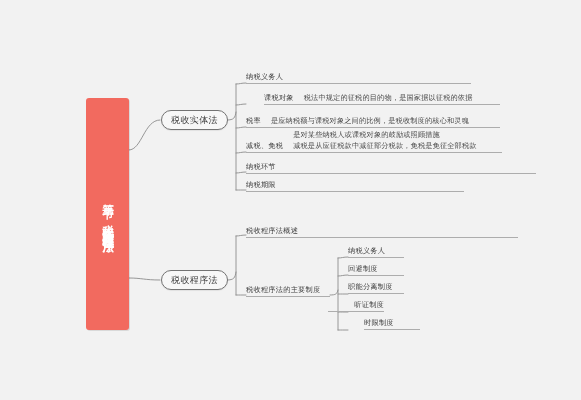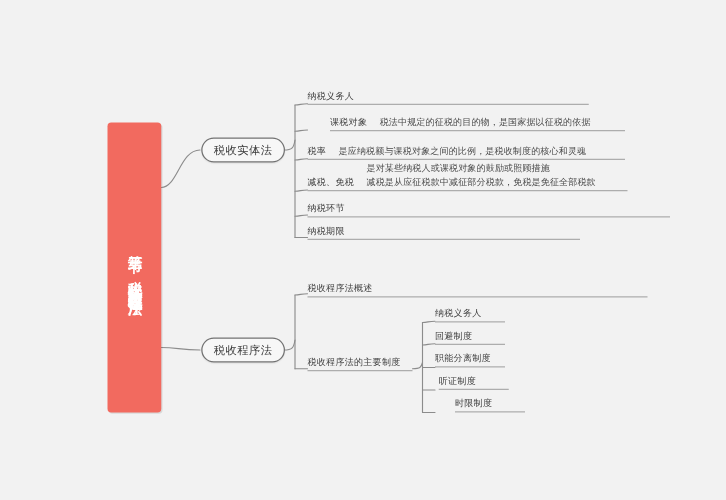--- a/index.html
+++ b/index.html
@@ -190,20 +190,20 @@
 
   <div class="leaf plain" style="left:348px; top:245px; width:56px; height:13px;">
     <span class="lab">纳税义务人</span>
   </div>
   <div class="leaf plain" style="left:348px; top:263px; width:56px; height:13px;">
     <span class="lab">回避制度</span>
   </div>
   <div class="leaf plain" style="left:348px; top:281px; width:56px; height:13px;">
     <span class="lab">职能分离制度</span>
   </div>
-  <div class="leaf plain" style="left:351px; top:299px; width:56px; height:13px;">
+  <div class="leaf plain" style="left:328px; top:299px; width:56px; height:13px;justify-content:flex-end;">
     <span class="lab">听证制度</span>
   </div>
   <div class="leaf plain" style="left:364px; top:317px; width:56px; height:13px;font-family:Liberation Serif, serif;">
     <span class="lab">时限制度</span>
   </div>
 
 </div>
 
 </body></html>

